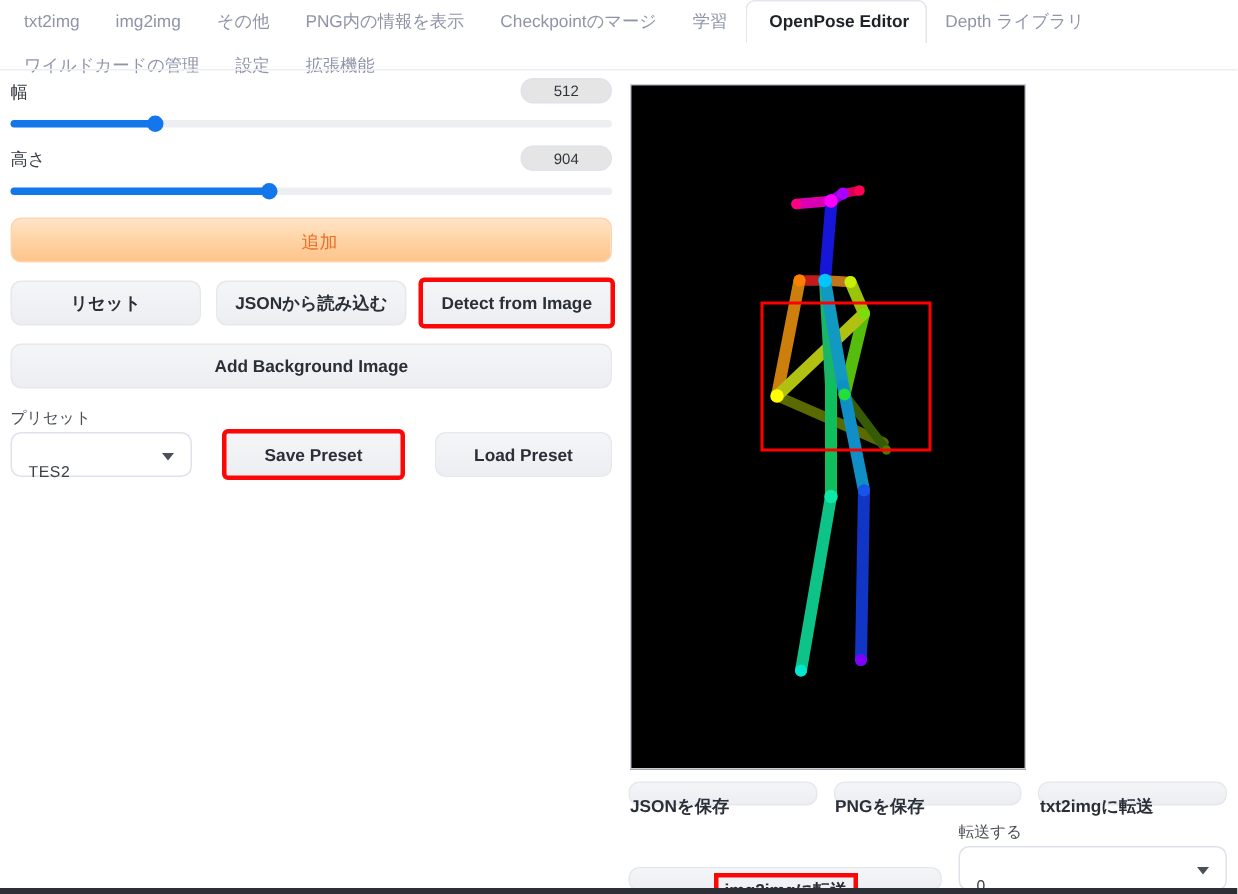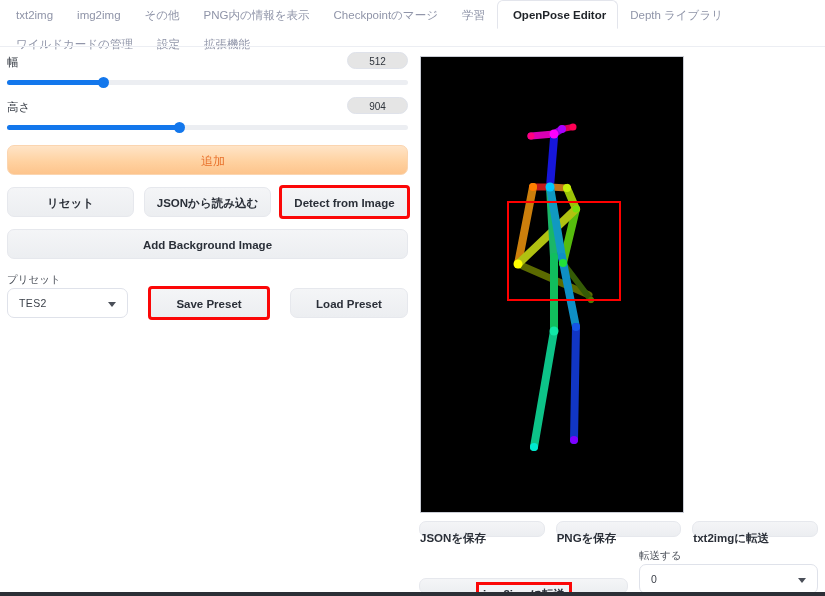--- a/index.html
+++ b/index.html
@@ -195,21 +195,21 @@
     height: 30px;
     border: 1px solid #dfe2ea;
     border-radius: 7px;
     background: #ffffff;
     box-sizing: border-box;
     cursor: pointer;
   }
   .select-value {
     position: absolute;
     left: 11px;
-    top: 0;
+    top: 12px;
     line-height: 29px;
     font-size: 10.5px;
     color: #3b4049;
     letter-spacing: .4px;
   }
   .caret {
     position: absolute;
     right: 11px;
     top: 13px;
     width: 0; height: 0;

